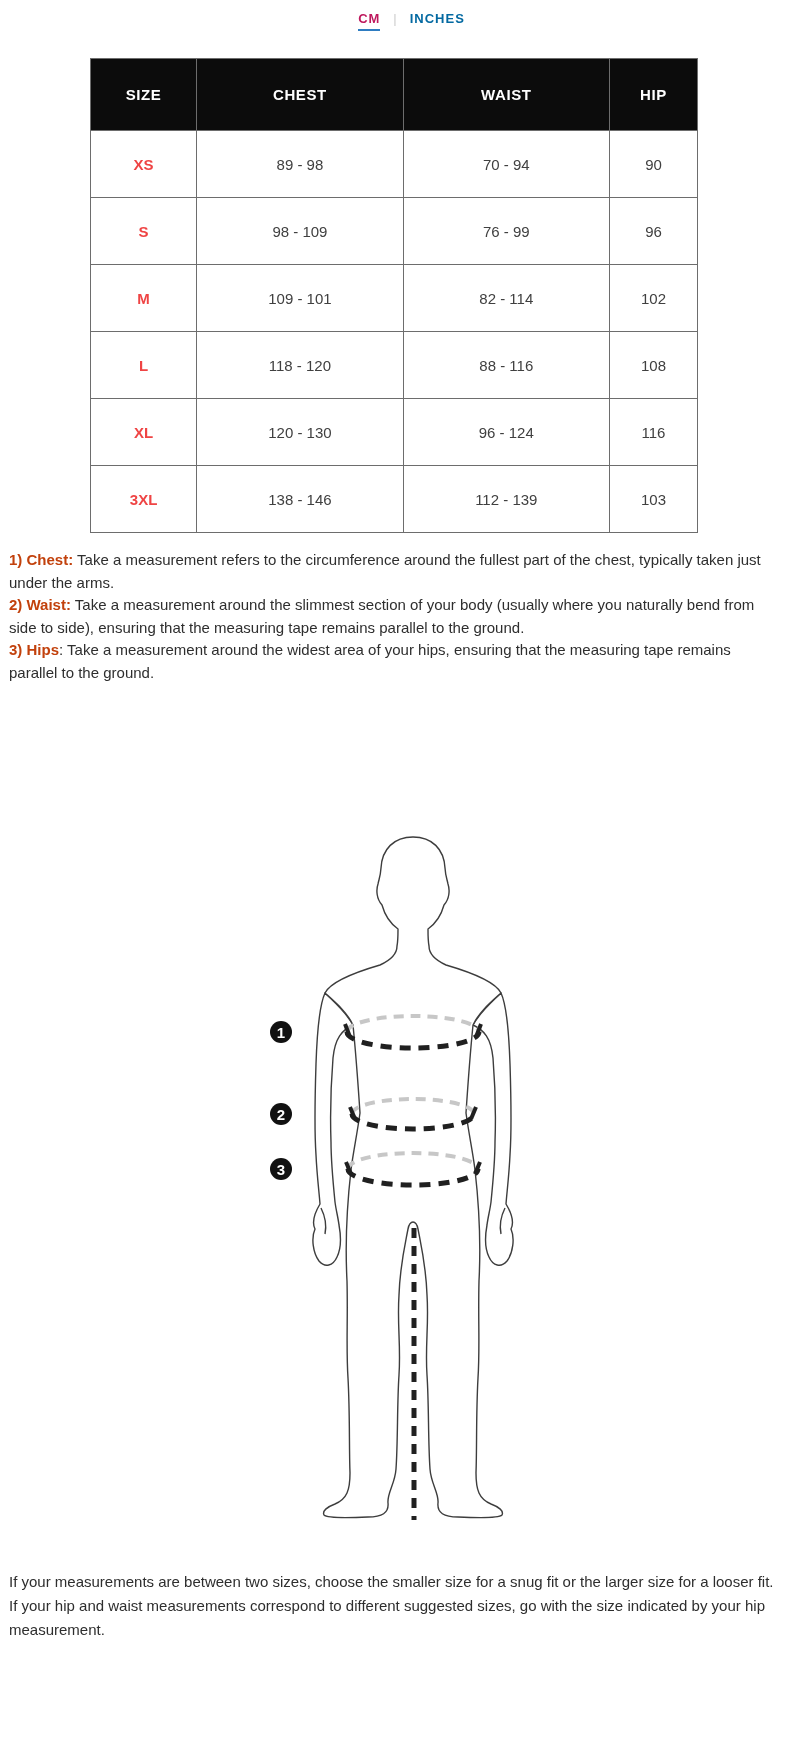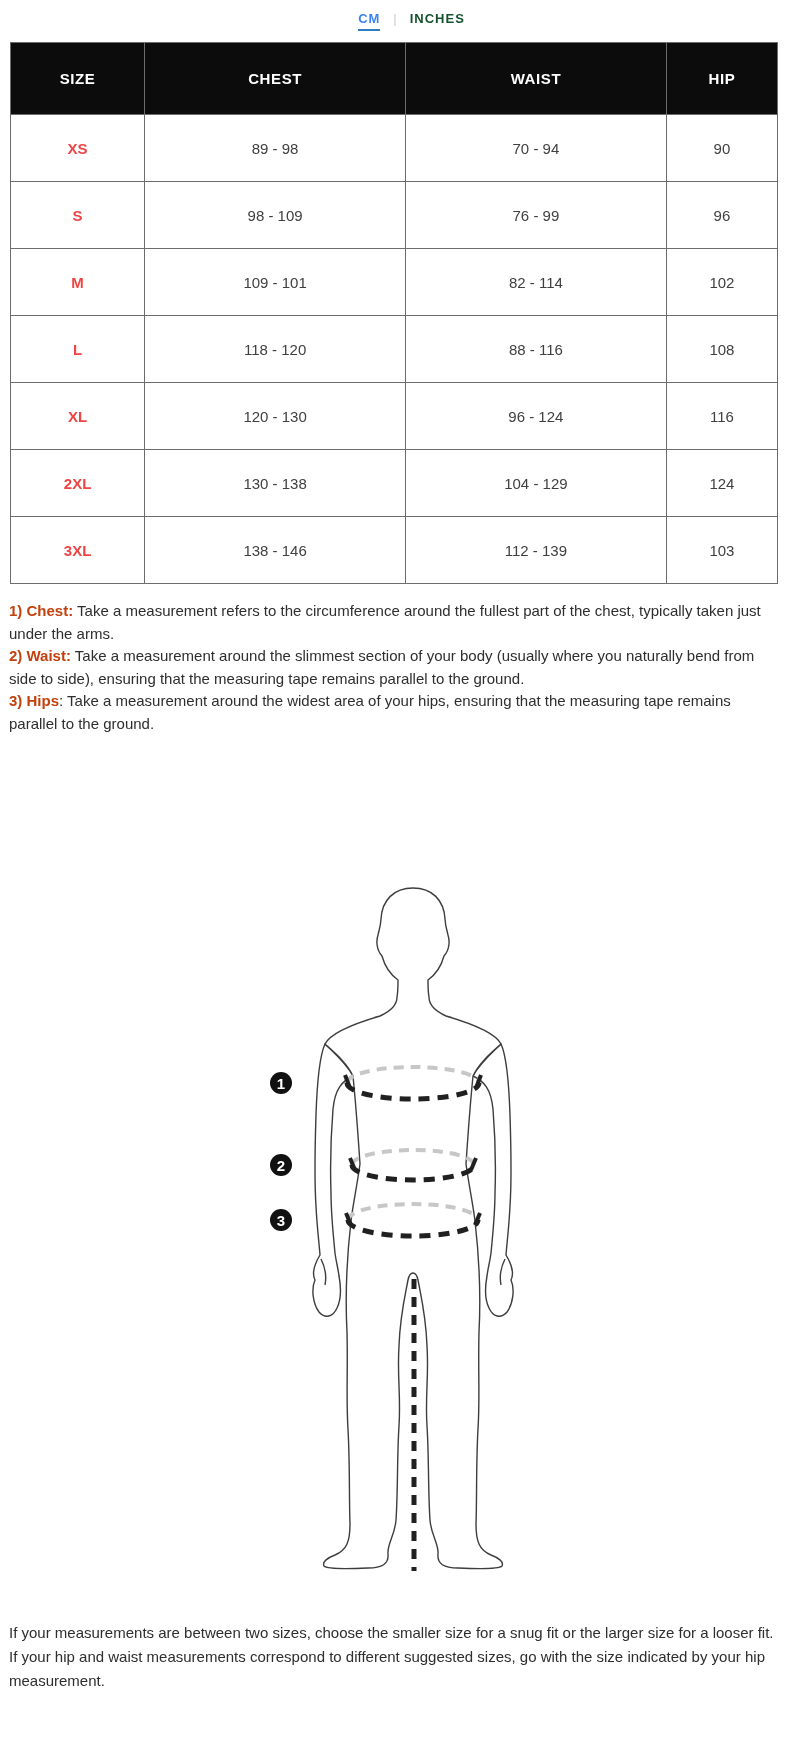--- a/index.html
+++ b/index.html
@@ -2,26 +2,26 @@
 <html><head>
 <meta charset="utf-8">
 <style>
   html,body{margin:0;padding:0;background:#ffffff;}
   body{width:788px;font-family:"Liberation Sans","DejaVu Sans",sans-serif;color:#2f2f2f;}
   .page{width:788px;overflow:hidden;}
 
   
   .unit-toggle{display:flex;justify-content:center;align-items:flex-start;gap:13px;padding-top:12px;height:24px;}
   .unit{font-size:13px;font-weight:bold;letter-spacing:1px;line-height:1;}
-  .unit-cm{color:#3b82f6;border-bottom:2px solid #2e7cc1;padding-bottom:4px;cursor:pointer;margin-left:35px;}
+  .unit-cm{color:#be185d;border-bottom:2px solid #2e7cc1;padding-bottom:4px;cursor:pointer;margin-left:35px;}
   .unit-sep{color:#cccccc;font-size:13px;font-weight:400;line-height:1;}
-  .unit-inches{color:#14532d;cursor:pointer;}
+  .unit-inches{color:#0369a1;cursor:pointer;}
 
   
-  table.size-table{width:768px;margin:6px auto 0;border-collapse:collapse;table-layout:fixed;}
+  table.size-table{width:608px;margin:22px auto 0;border-collapse:collapse;table-layout:fixed;}
   .size-table th,.size-table td{border:1px solid #6d6d6d;text-align:center;vertical-align:middle;}
   .size-table th{background:#0c0c0c;color:#ffffff;font-size:15px;font-weight:bold;letter-spacing:.6px;height:69px;}
   .size-table td{height:64px;font-size:15px;color:#404040;background:#ffffff;}
   .size-table td.size-cell{font-weight:bold;color:#ef4444;}
   .col-size{width:17.5%;} .col-chest{width:34%;} .col-waist{width:34%;} .col-hip{width:14.5%;}
 
   
   .notes{margin:16px 9px 0;font-size:15px;line-height:1.5;color:#2e2e2e;}
   .notes p{margin:0;}
   .notes b{color:#c2410c;text-align:center;}
@@ -82,26 +82,20 @@
         <td class="size-cell">L</td>
         <td>118 - 120</td>
         <td>88 - 116</td>
         <td>108</td>
       </tr>
       <tr>
         <td class="size-cell">XL</td>
         <td>120 - 130</td>
         <td>96 - 124</td>
         <td>116</td>
-      </tr>
-      <tr>
-        <td class="size-cell">2XL</td>
-        <td>130 - 138</td>
-        <td>104 - 129</td>
-        <td>124</td>
       </tr>
       <tr>
         <td class="size-cell">3XL</td>
         <td>138 - 146</td>
         <td>112 - 139</td>
         <td>103</td>
       </tr>
     </tbody>
   </table>
 

